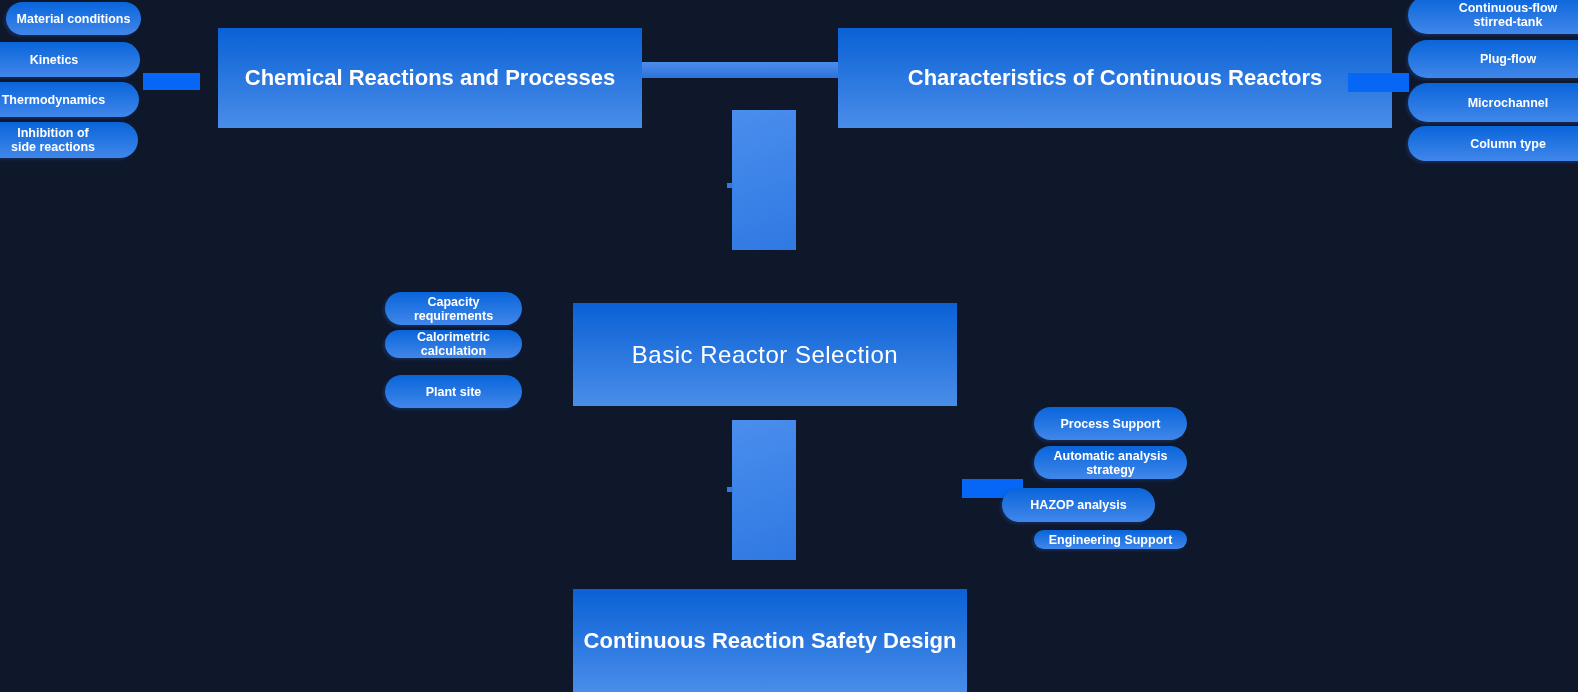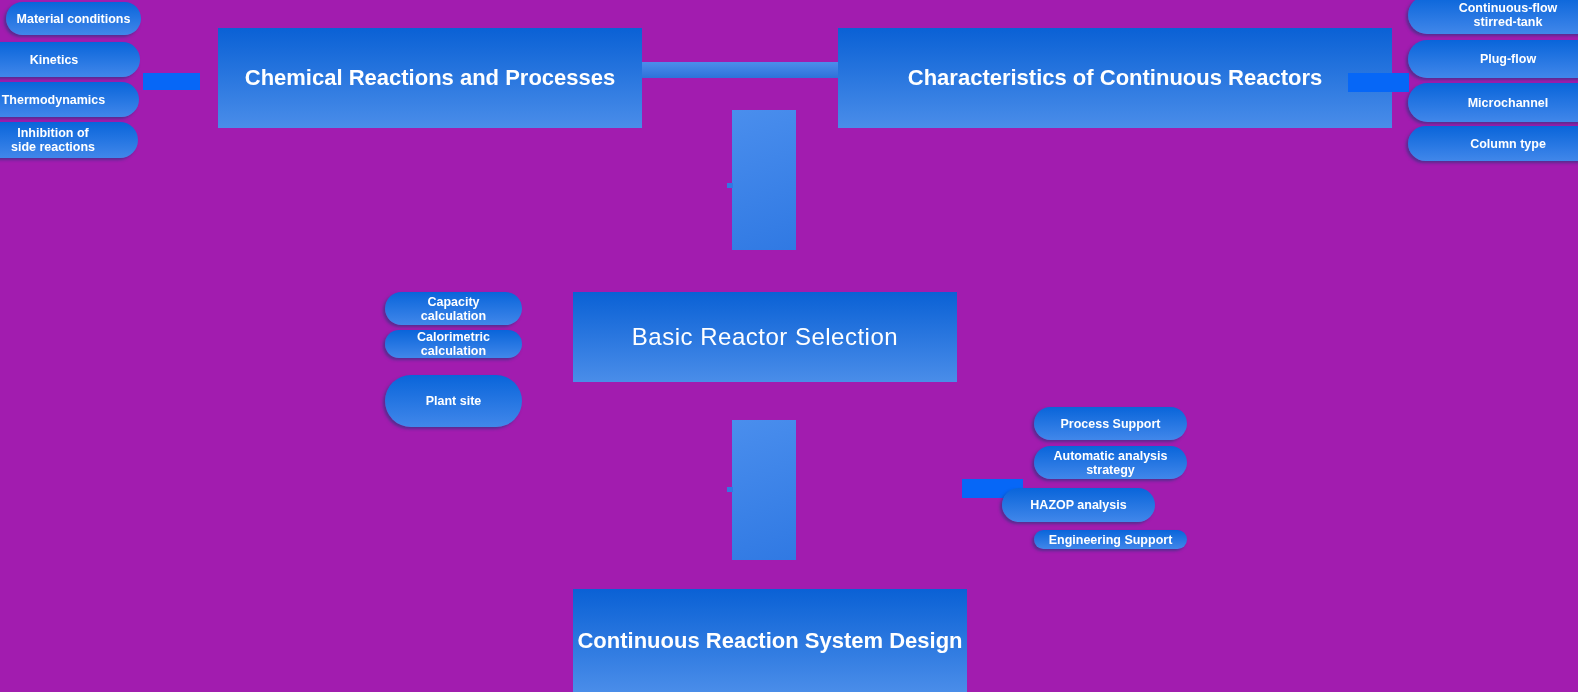--- a/index.html
+++ b/index.html
@@ -12,21 +12,21 @@
     --conn-soft-bottom:#2d72da;
     --vconn-top:#4a8eed;
     --vconn-bottom:#3079e3;
     --txt:#ffffff;
   }
   html,body{margin:0;padding:0;background:#ffffff;}
   #canvas{
     position:relative;
     width:1578px;height:692px;
     overflow:hidden;
-    background:#a21caf;
+    background:#0f172a;
     font-family:"Liberation Sans", sans-serif;
   }
   .box{
     position:absolute;
     display:flex;align-items:center;justify-content:center;
     background:linear-gradient(180deg,var(--box-top) 0%,var(--box-bottom) 100%);
     color:var(--txt);
     font-weight:bold;font-size:22px;
     text-align:left;
   }
@@ -70,33 +70,33 @@
   <div class="pill" style="left:1408px;top:-4px;width:200px;height:38px">Continuous-flow
 stirred-tank</div>
   <div class="pill" style="left:1408px;top:40px;width:200px;height:38px">Plug-flow</div>
   <div class="pill" style="left:1408px;top:83px;width:200px;height:39px">Microchannel</div>
   <div class="pill" style="left:1408px;top:126px;width:200px;height:35px">Column type</div>
 
   <div class="vconn" style="left:732px;top:110px;width:64px;height:140px"></div>
   <div class="tick" style="left:727px;top:183px;width:6px;height:5px"></div>
 
   <div class="pill" style="left:385px;top:292px;width:137px;height:33px">Capacity
-calculation</div>
+requirements</div>
   <div class="pill" style="left:385px;top:330px;width:137px;height:28px">Calorimetric
 calculation</div>
-  <div class="pill" style="left:385px;top:375px;width:137px;height:52px">Plant site</div>
+  <div class="pill" style="left:385px;top:375px;width:137px;height:33px">Plant site</div>
 
-  <div class="box light" style="left:573px;top:292px;width:384px;height:90px">Basic Reactor Selection</div>
+  <div class="box light" style="left:573px;top:303px;width:384px;height:103px">Basic Reactor Selection</div>
 
   <div class="vconn" style="left:732px;top:420px;width:64px;height:140px"></div>
   <div class="tick" style="left:727px;top:487px;width:6px;height:5px"></div>
 
   <div class="conn-bright" style="left:962px;top:479px;width:61px;height:19px"></div>
 
   <div class="pill" style="left:1034px;top:407px;width:153px;height:33px">Process Support</div>
   <div class="pill" style="left:1034px;top:446px;width:153px;height:33px">Automatic analysis
 strategy</div>
   <div class="pill" style="left:1002px;top:488px;width:153px;height:34px">HAZOP analysis</div>
   <div class="pill" style="left:1034px;top:530px;width:153px;height:19px">Engineering Support</div>
 
-  <div class="box" style="left:573px;top:589px;width:394px;height:103px">Continuous Reaction System Design</div>
+  <div class="box" style="left:573px;top:589px;width:394px;height:103px">Continuous Reaction Safety Design</div>
 
 </div>
 
 </body></html>

